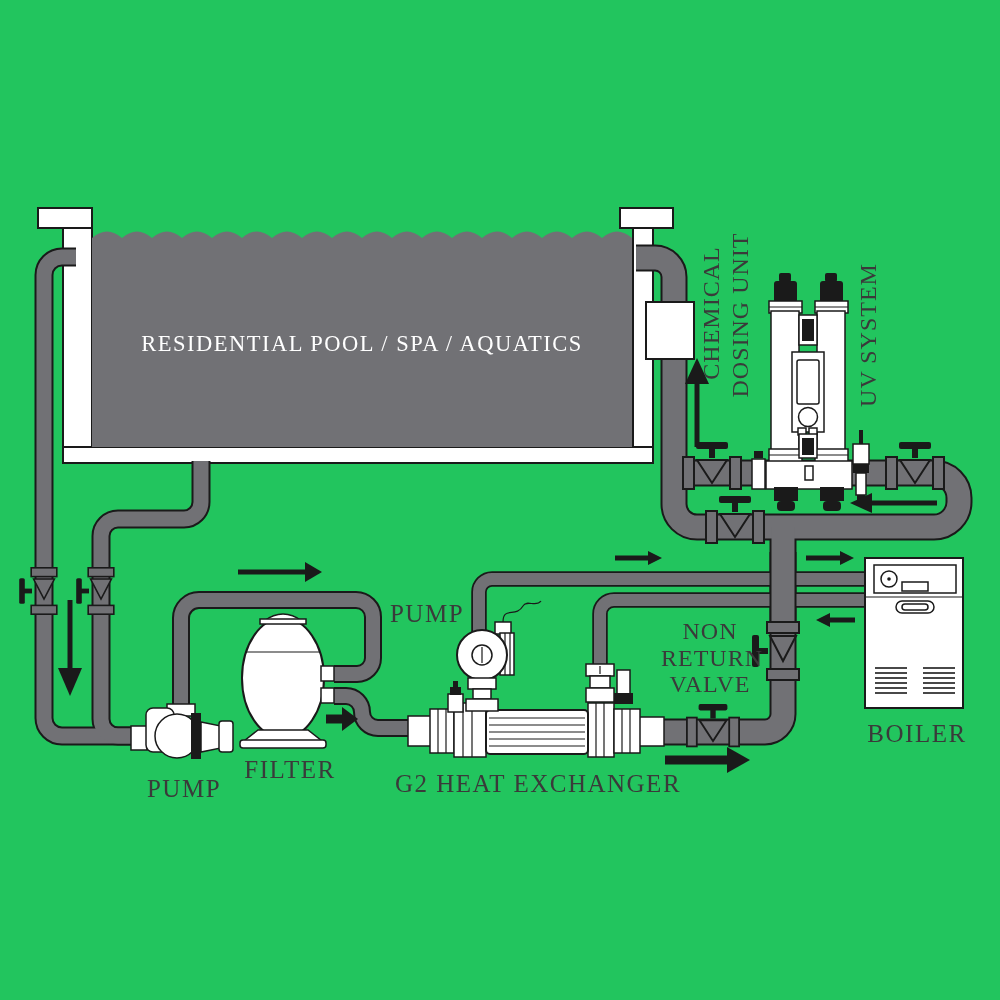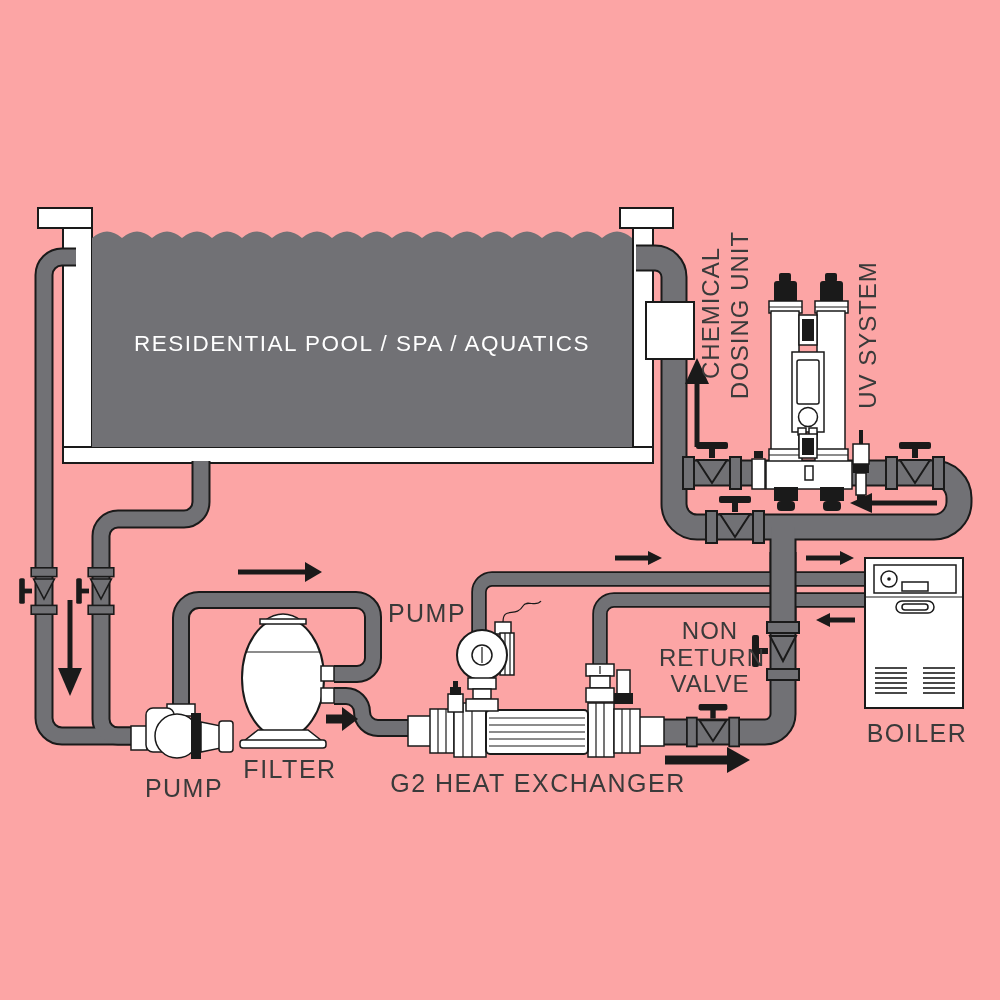--- a/index.html
+++ b/index.html
@@ -1,17 +1,17 @@
 <!DOCTYPE html>
 <html><head>
 <meta charset="utf-8">
 <style>
   html,body{margin:0;padding:0;background:#ffffff;}
-  #stage{position:relative;width:1000px;height:1000px;background:#fca5a5;overflow:hidden;
-         font-family:Liberation Sans, sans-serif;}
+  #stage{position:relative;width:1000px;height:1000px;background:#22c55e;overflow:hidden;
+         font-family:Liberation Serif, serif;}
   svg{display:block;}
   .pB{stroke:#1a1a1a;fill:none;}
   .pG{stroke:#717175;fill:none;}
   .vf{fill:#717175;stroke:#1a1a1a;stroke-width:2;}
   .wht{fill:#ffffff;stroke:#1a1a1a;stroke-width:2;}
   .wht15{fill:#ffffff;stroke:#1a1a1a;stroke-width:1.5;}
   .blk{fill:#1a1a1a;stroke:none;}
   .ln{stroke:#1a1a1a;stroke-width:1.2;fill:none;}
   .lbl{fill:#3a3a3a;font-size:25px;letter-spacing:1.5px;}
   .lblsm{fill:#3a3a3a;font-size:24px;letter-spacing:1px;}

